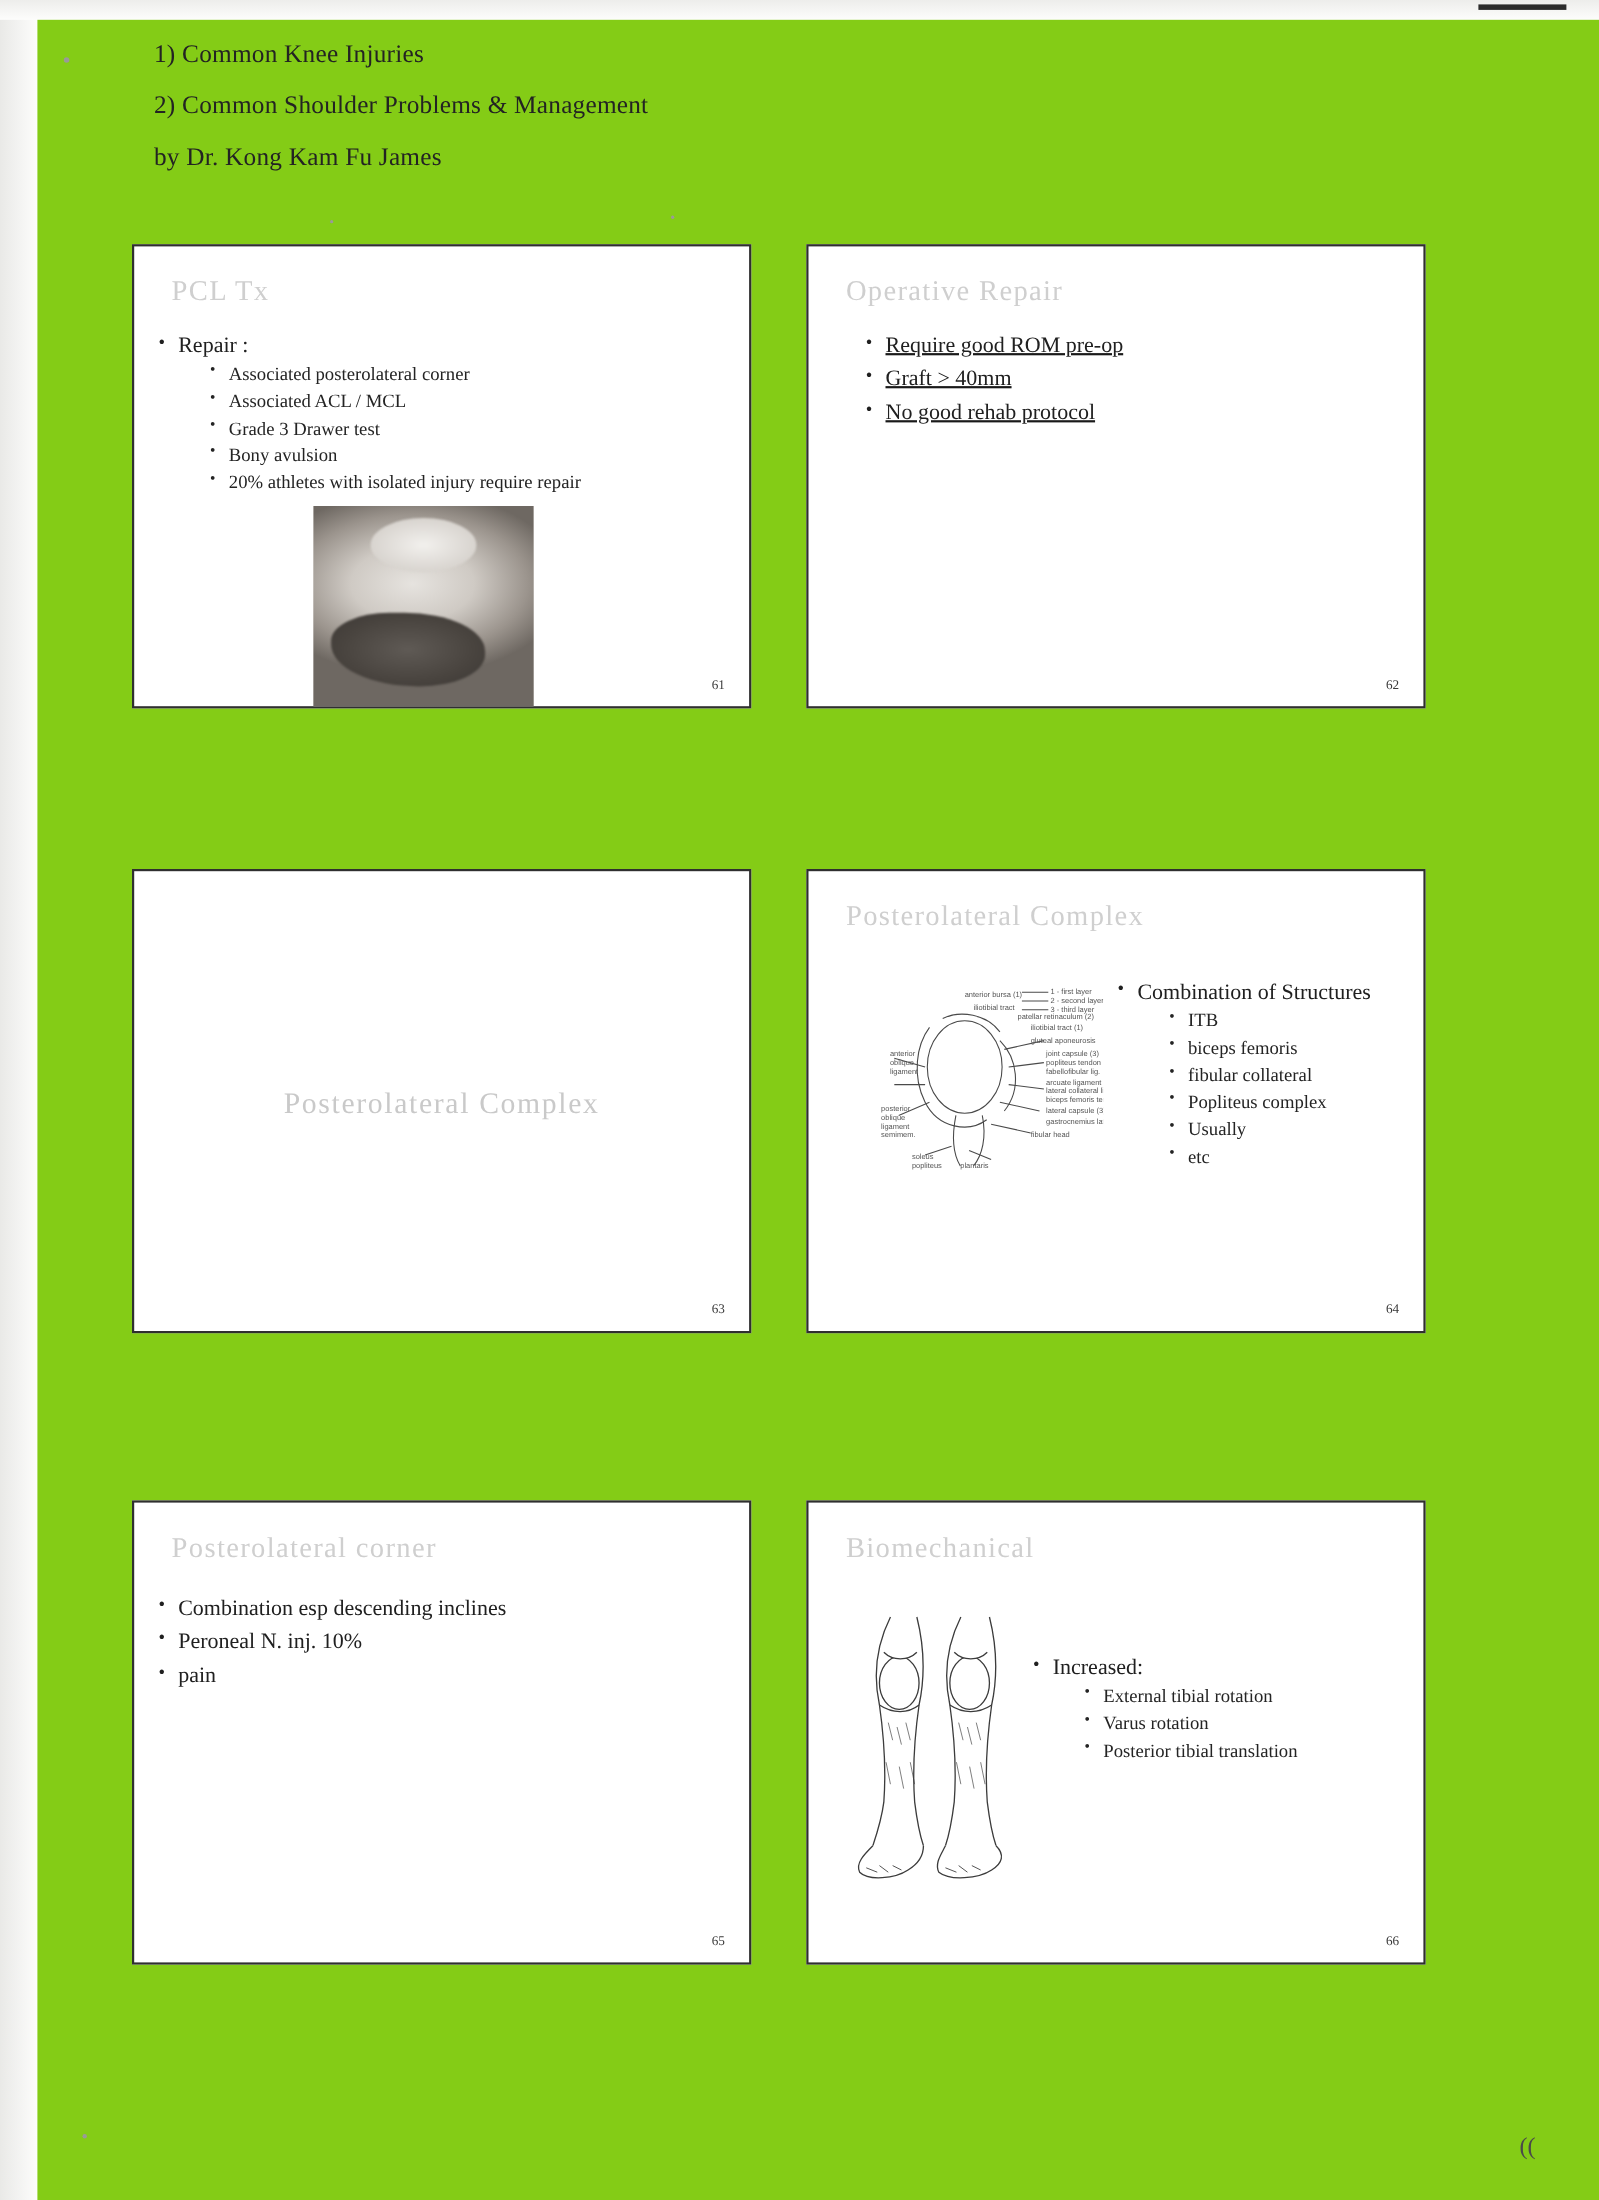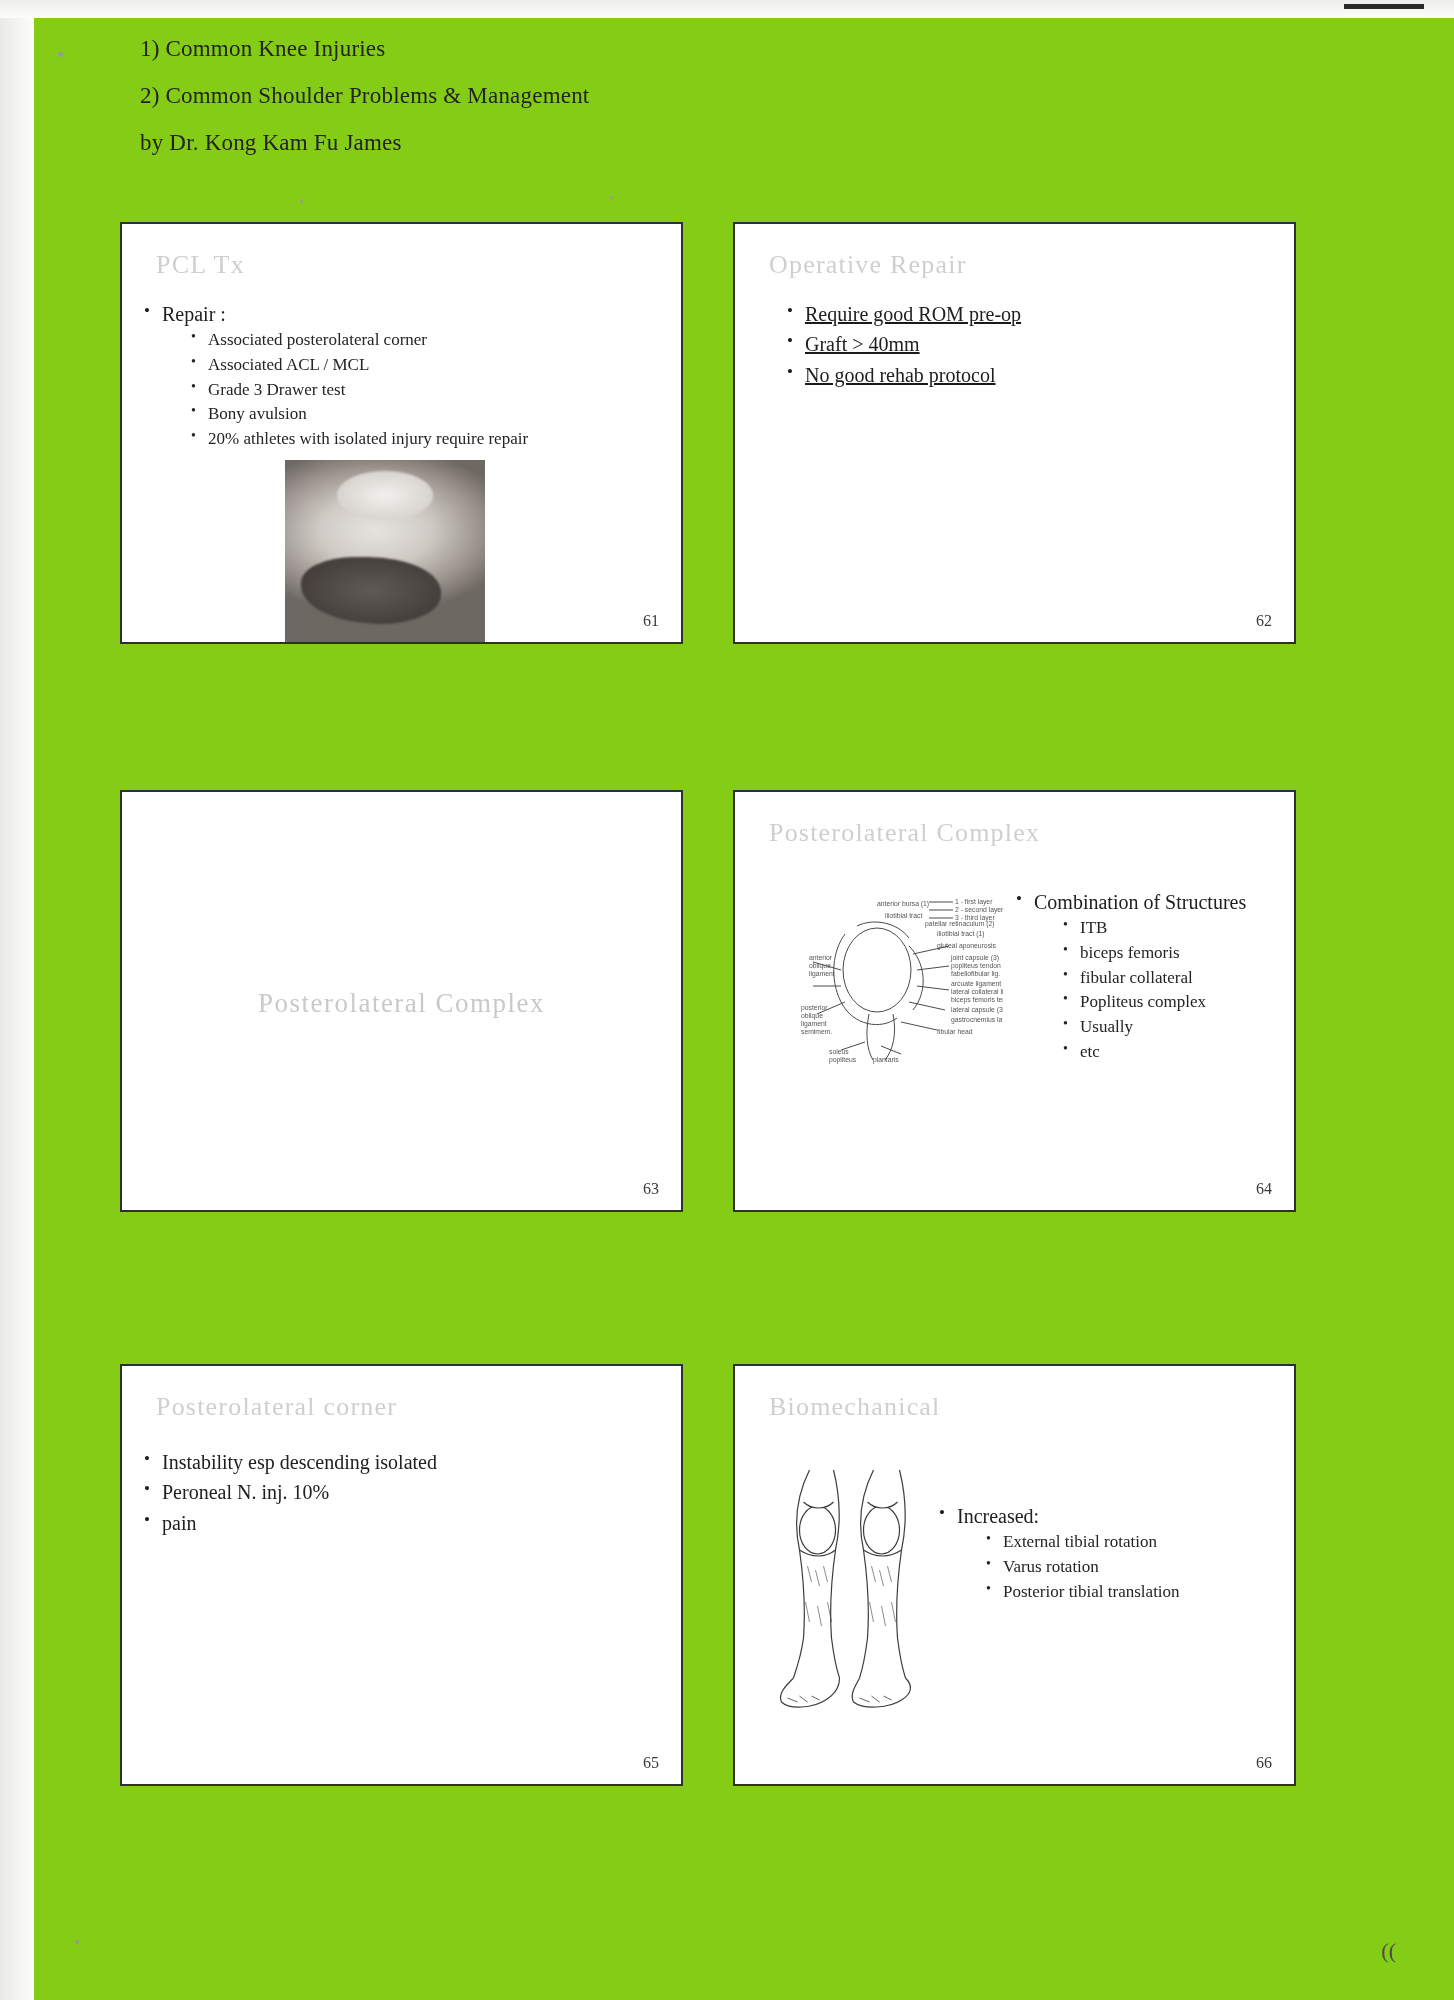--- a/index.html
+++ b/index.html
@@ -87,21 +87,21 @@
     font-size: 26px;
     color: #cfcfcf;
     letter-spacing: 1.2px;
     font-family: "Liberation Serif", serif;
     white-space: nowrap;
   }
   .slide-number {
     position: absolute;
     right: 22px;
     bottom: 12px;
-    font-size: 16px;
+    font-size: 12px;
     color: #3a3a3a;
     font-family: "Liberation Serif", serif;
   }
   .slide-centered-title {
     position: absolute;
     left: 0;
     right: 0;
     top: 196px;
     text-align: center;
     font-size: 27px;
@@ -332,21 +332,21 @@
           </li>
         </ul>
         <div class="slide-number">64</div>
       </div>
     </div>
 
     <div class="slide" style="left:120px; top:1364px; width:563px; height:422px;">
       <div class="slide-inner">
         <div class="slide-title">Posterolateral corner</div>
         <ul class="bullets" style="left:18px; top:82px; width:520px;">
-          <li>Instability esp descending isolated</li>
+          <li>Combination esp descending inclines</li>
           <li>Peroneal N. inj. 10%</li>
           <li>pain</li>
         </ul>
         <div class="slide-number">65</div>
       </div>
     </div>
 
     <div class="slide" style="left:733px; top:1364px; width:563px; height:422px;">
       <div class="slide-inner">
         <div class="slide-title">Biomechanical</div>

